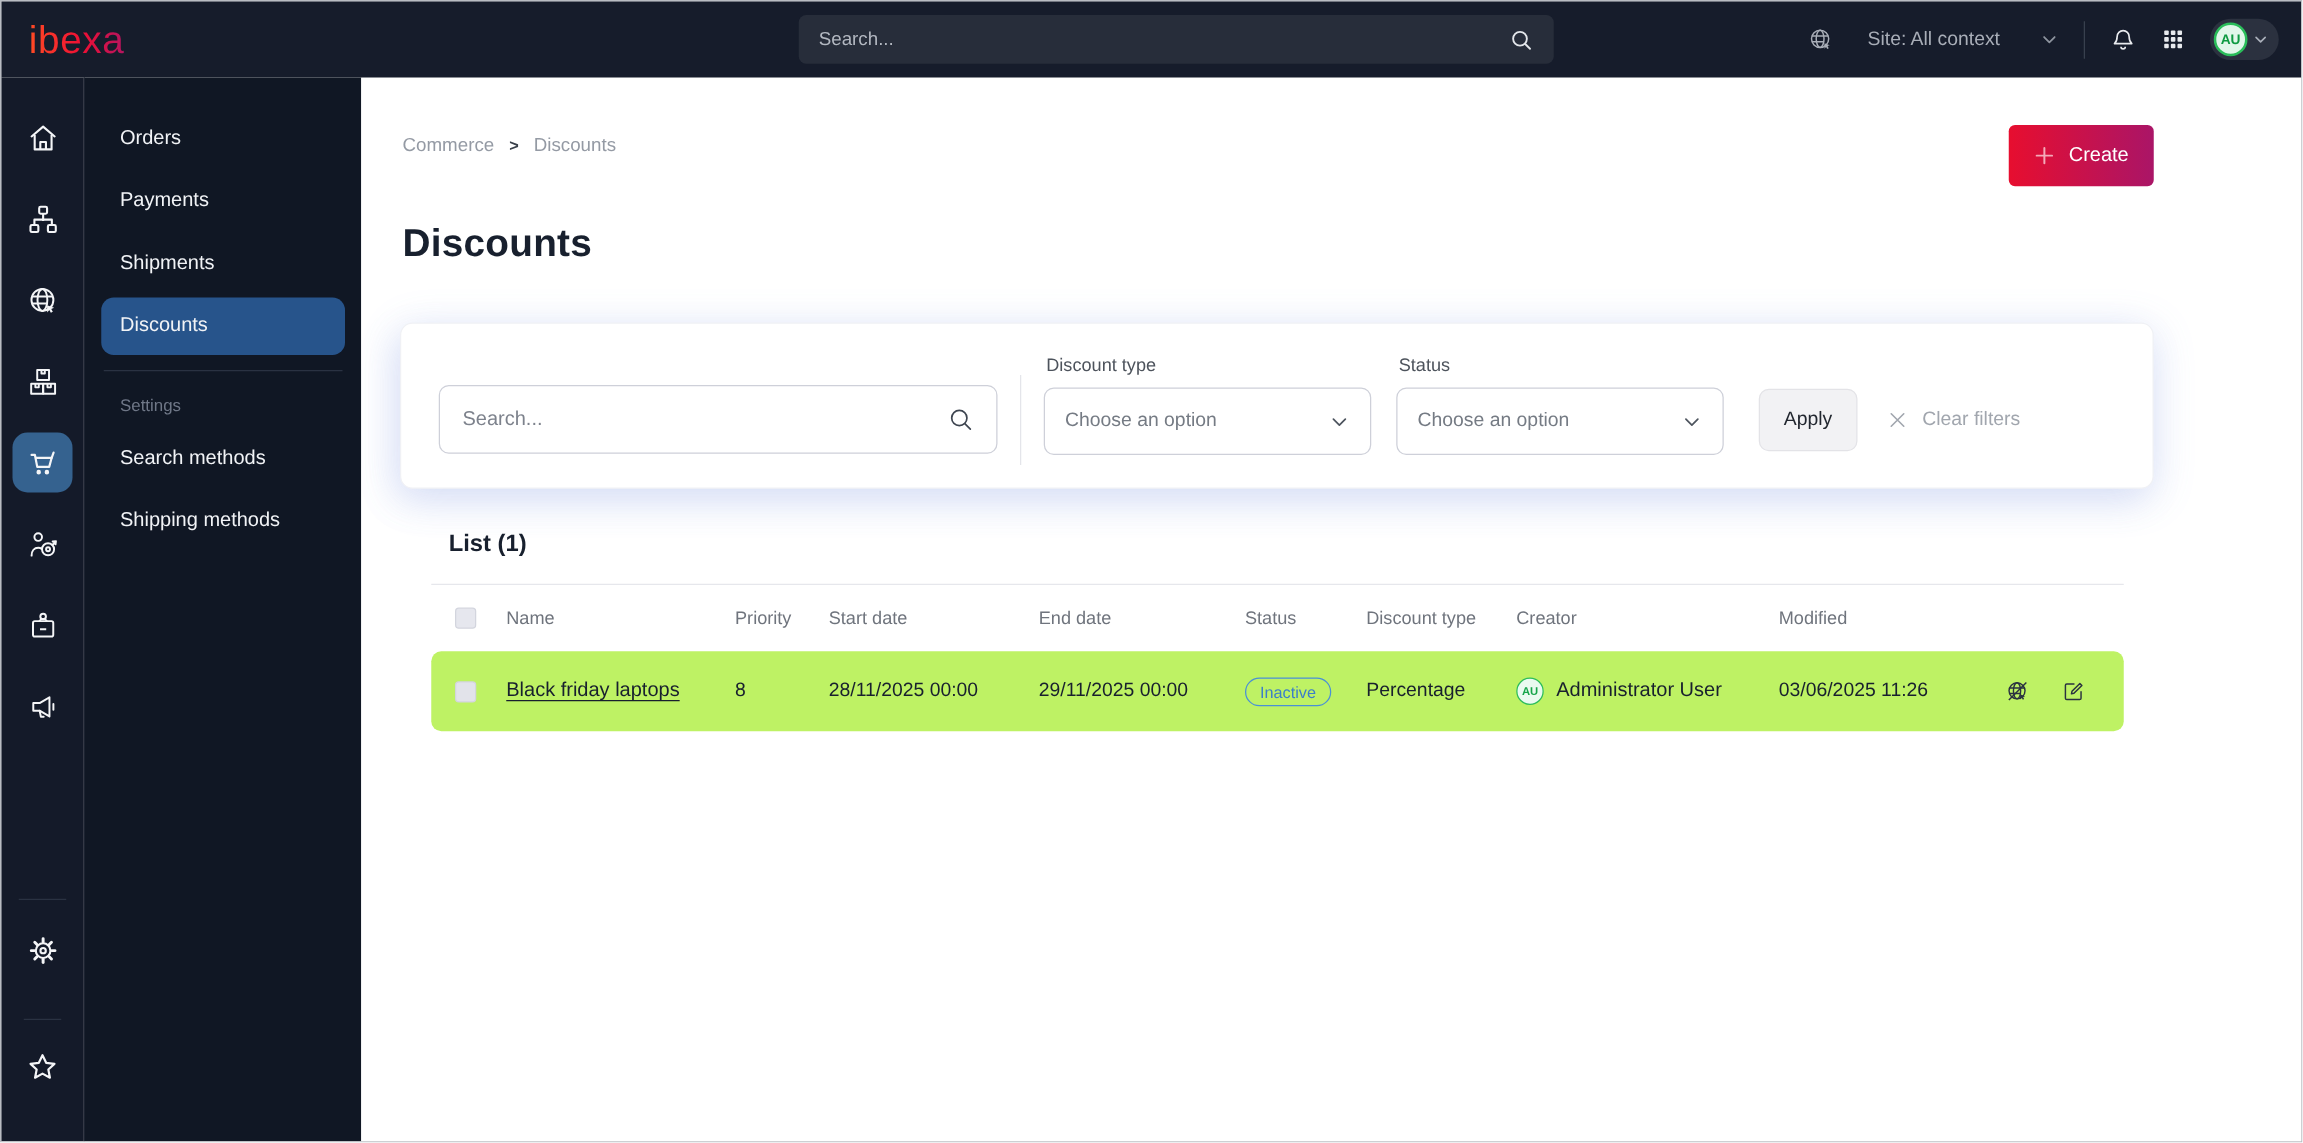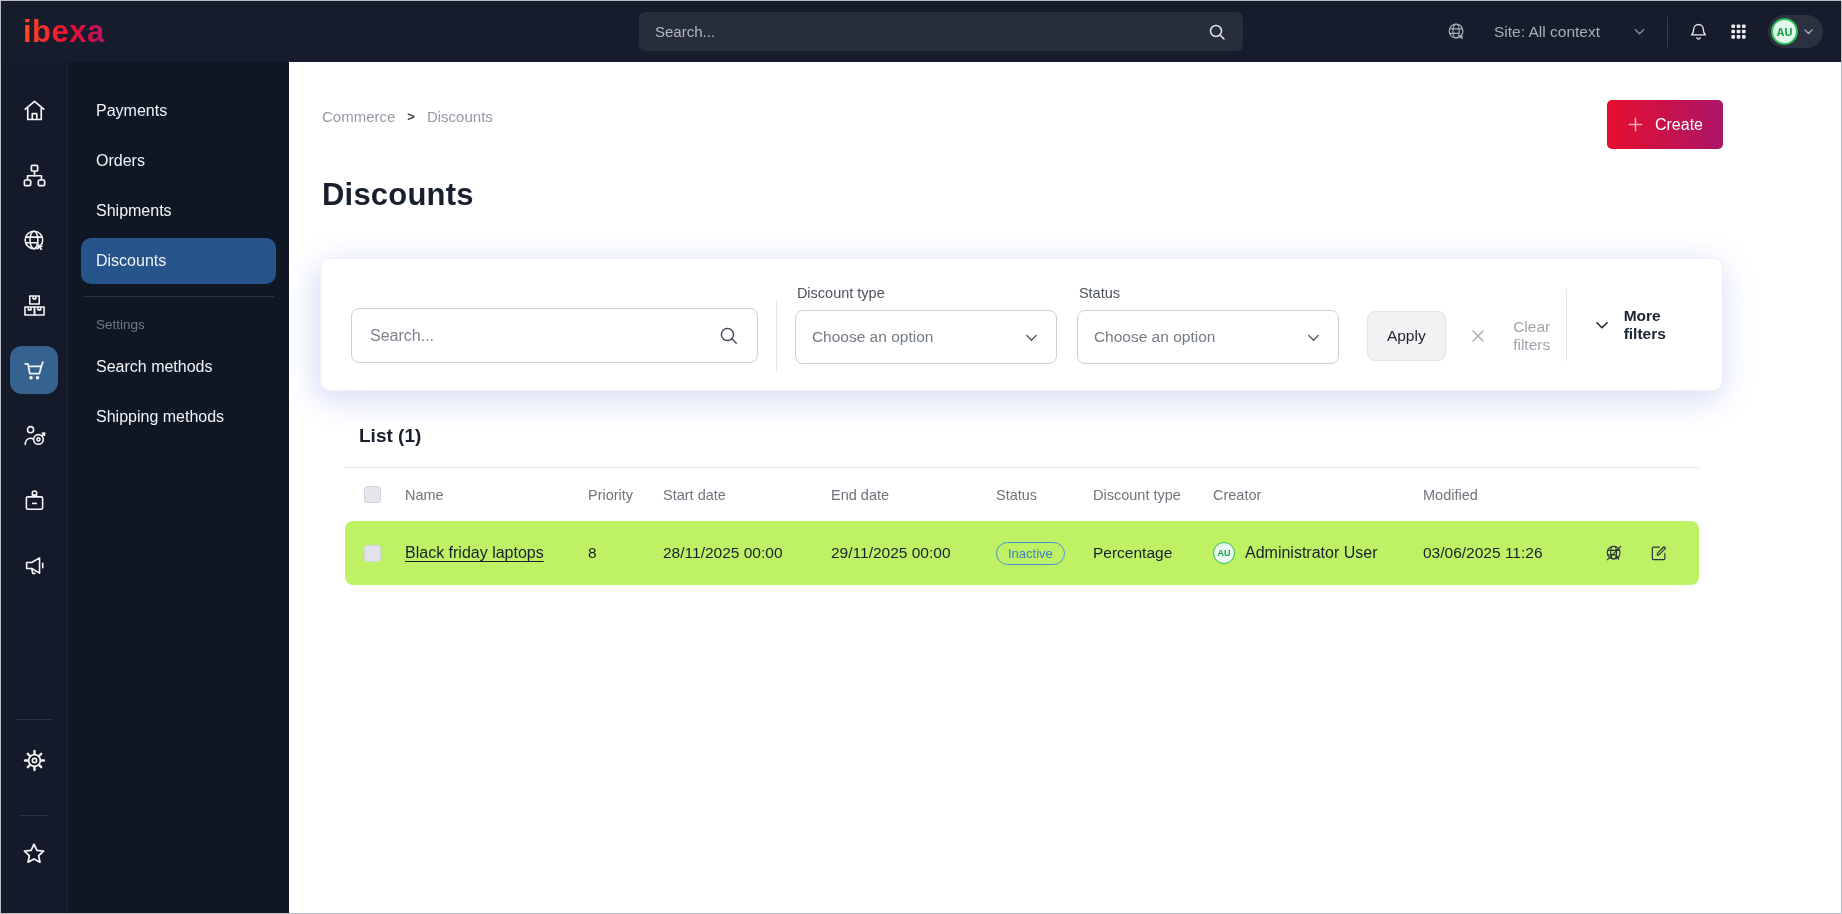--- a/index.html
+++ b/index.html
@@ -2,21 +2,21 @@
 <html><head>
 <meta charset="utf-8">
 <style>
   * { box-sizing: border-box; margin: 0; padding: 0; }
   html,body { width:1842px; height:914px; }
   body { font-family: "Liberation Sans", sans-serif; background:#fff; }
   .frame { width:1842px; height:914px; border:1px solid #b9bcc2; display:flex; flex-direction:column; overflow:hidden; background:#fff; }
 
   
   .topbar { height:61px; background:#161c2b; display:flex; align-items:center; position:relative; flex-shrink:0; }
-  .logo { margin-left:22px; font-size:31px; font-weight:bold; letter-spacing:.5px; line-height:1;
+  .logo { margin-left:22px; font-size:31px; font-weight:normal; letter-spacing:.5px; line-height:1;
           background:linear-gradient(90deg,#ff4b24 0%,#ee0f34 55%,#b41560 100%);
           -webkit-background-clip:text; background-clip:text; color:transparent; cursor:pointer; }
   .topbar-search { position:absolute; left:638px; top:11px; width:604px; height:39px; background:#272d3a;
           border-radius:6px; display:flex; align-items:center; padding:0 16px; cursor:text; }
   .topbar-search .ph { color:#b3b8c1; font-size:15px; }
   .topbar-search .icon { margin-left:auto; color:#e3e6ea; }
   .topbar-right { margin-left:auto; display:flex; align-items:center; padding-right:18px; }
   .site-context { display:flex; align-items:center; gap:26px; color:#a9aeb8; font-size:15.5px; cursor:pointer; }
   .site-context .chev { margin-left:6px; color:#8d939e; }
   .tb-divider { width:1px; height:30px; background:#38404e; margin:0 20px; }
@@ -287,22 +287,22 @@
       <div class="rail-item">
         <span>
           <svg width="28" height="28" viewBox="0 0 24 24" fill="none" stroke="currentColor" stroke-width="1.5" stroke-linejoin="round">
               <path d="M12 3.6l2.5 5.2 5.7.7-4.2 3.9 1.1 5.6-5.1-2.8-5.1 2.8 1.1-5.6-4.2-3.9 5.7-.7z"></path>
             </svg>
         </span>
       </div>
     </nav>
 
     <nav class="menu">
+      <a class="menu-item">Orders</a>
       <a class="menu-item">Payments</a>
-      <a class="menu-item">Orders</a>
       <a class="menu-item">Shipments</a>
       <a class="menu-item active">Discounts</a>
       <div class="menu-divider"></div>
       <div class="menu-section">Settings</div>
       <a class="menu-item">Search methods</a>
       <a class="menu-item">Shipping methods</a>
     </nav>
 
     <main class="content">
 
@@ -364,28 +364,20 @@
 
         <button class="clear-btn">
           <span>
             <svg width="16" height="16" viewBox="0 0 16 16" fill="none" stroke="currentColor" stroke-width="1.3" stroke-linecap="round">
                 <path d="M3 3l10 10M13 3L3 13"></path>
               </svg>
           </span>
           <span>Clear filters</span>
         </button>
 
-        <div class="more-filters">
-          <span>
-            <svg width="18" height="18" viewBox="0 0 16 16" fill="none" stroke="currentColor" stroke-width="1.4" stroke-linecap="round" stroke-linejoin="round">
-                <path d="M3.5 6l4.5 4.5L12.5 6"></path>
-              </svg>
-          </span>
-          <span>More filters</span>
-        </div>
       </section>
 
       <section class="list-head">
         <span class="list-title">List (1)</span>
       </section>
 
       <section class="table">
         <div class="t-grid t-header">
           <div>
               <div class="cb"></div>

